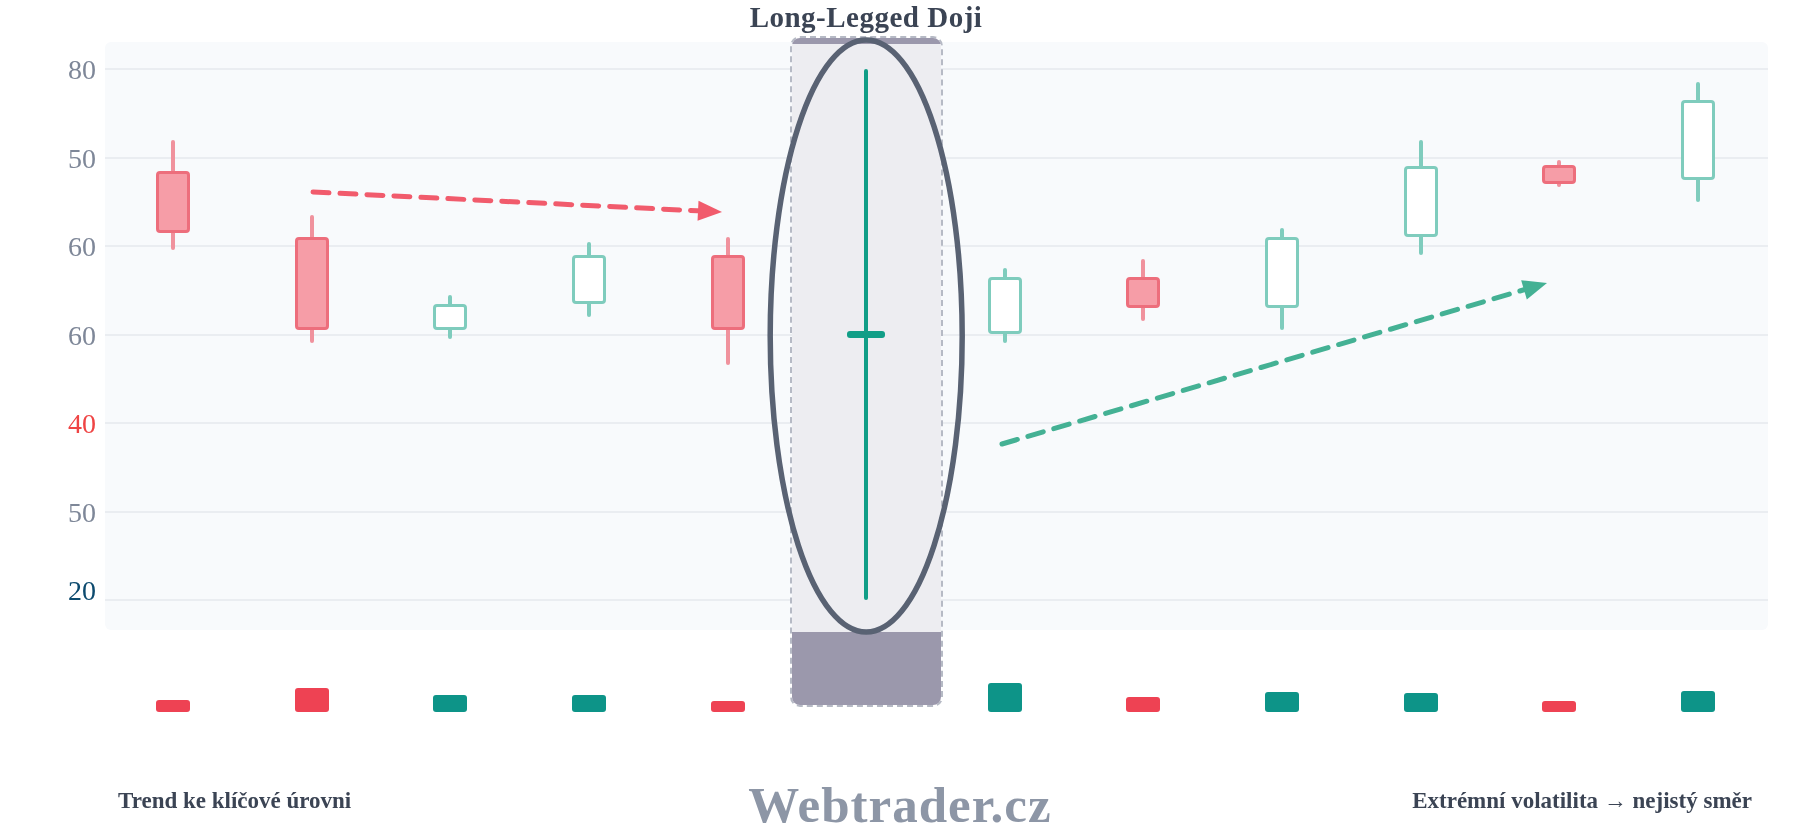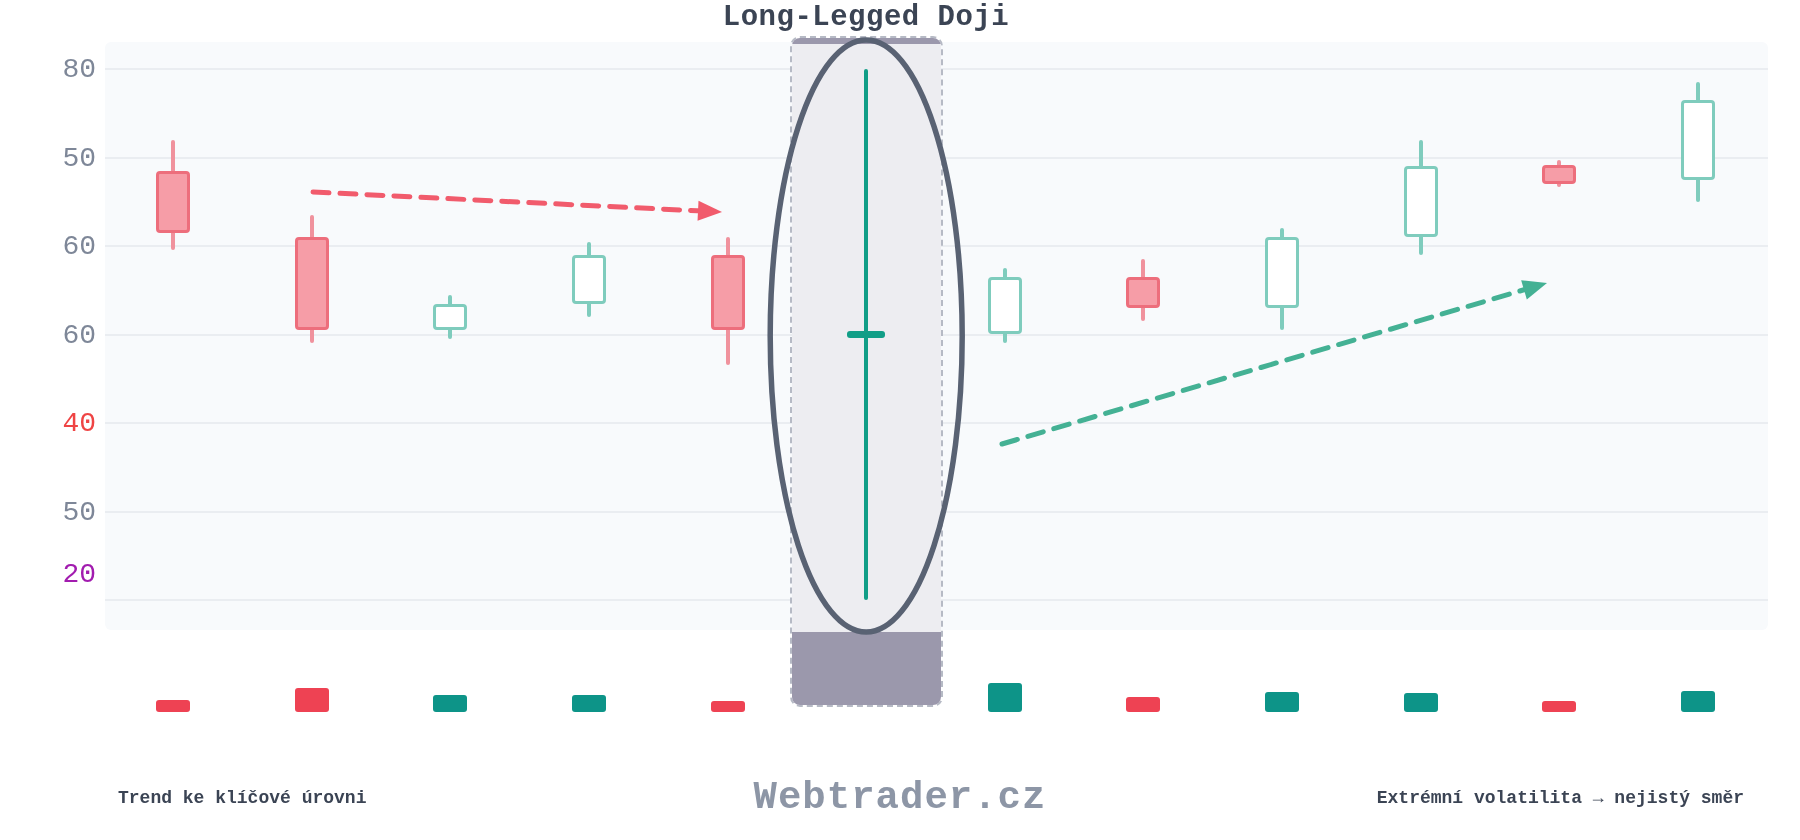--- a/index.html
+++ b/index.html
@@ -1,18 +1,18 @@
 <!DOCTYPE html>
 <html><head>
 <meta charset="utf-8">
 <style>
   html,body { margin:0; padding:0; background:#ffffff; }
   .stage {
     position:relative; width:1800px; height:840px; background:#ffffff;
-    font-family:Liberation Mono, monospace; overflow:hidden;
+    font-family:Liberation Serif, serif; overflow:hidden;
   }
   .chart-title {
     position:absolute; left:105px; top:1px; width:1522px; text-align:center;
     font-size:29px; font-weight:bold; color:#3b4454; letter-spacing:0.5px; z-index:6;
   }
   .plot {
     position:absolute; left:105px; top:42px; width:1663px; height:588px;
     background:#f8fafc; border-radius:6px; z-index:0;
   }
   .gridline { position:absolute; left:0; width:100%; height:2px; background:#eaedf1; }
@@ -27,28 +27,28 @@
   }
   .band-cap-top    { height:6px;  background:#9b98ac; }
   .band-mid        { height:588px; background:#ededf1; }
   .band-cap-bottom { height:77px; background:#9b98ac; }
   .layer { position:absolute; left:0; top:0; width:1800px; height:840px; z-index:2; }
   .wick  { position:absolute; border-radius:2px; }
   .body  { position:absolute; box-sizing:border-box; border-radius:4px; }
   .vol   { position:absolute; border-radius:3px; }
   svg.overlay { position:absolute; left:0; top:0; z-index:4; pointer-events:none; }
   .note {
-    position:absolute; top:788px; font-size:18px; font-weight:bold;
+    position:absolute; top:788px; font-size:23px; font-weight:bold;
     color:#3b4454; z-index:6; white-space:nowrap;
   }
   .note-left  { left:118px; }
-  .note-right { right:56px; }
+  .note-right { right:48px; }
   .watermark {
     position:absolute; top:776px; left:105px; width:1590px; text-align:center;
-    font-size:39px; font-weight:bold; color:#8d96a6; letter-spacing:1px; z-index:6;
+    font-size:51px; font-weight:bold; color:#8d96a6; letter-spacing:1px; z-index:6;
   }
 </style>
 </head>
 <body>
 
 <div class="stage">
   <div class="chart-title">Long-Legged Doji</div>
 
   <div class="plot" id="plot">
       <div class="gridline" style="top: 26px; background: rgb(234, 237, 241);"></div>
@@ -59,21 +59,21 @@
       <div class="gridline" style="top: 468.5px; background: rgb(234, 237, 241);"></div>
       <div class="gridline" style="top: 557px; background: rgb(234, 237, 241);"></div>
     </div>
   <div id="yaxis">
       <div class="ytick" style="top: 54px; color: rgb(126, 135, 152);">80</div>
       <div class="ytick" style="top: 142.5px; color: rgb(126, 135, 152);">50</div>
       <div class="ytick" style="top: 231px; color: rgb(126, 135, 152);">60</div>
       <div class="ytick" style="top: 319.5px; color: rgb(126, 135, 152);">60</div>
       <div class="ytick" style="top: 408px; color: #ef4444;">40</div>
       <div class="ytick" style="top: 496.5px; color: rgb(126, 135, 152);">50</div>
-      <div class="ytick" style="top: 559px; color: #a21caf;">20</div>
+      <div class="ytick" style="top: 575px; color: #0c4a6e;">20</div>
     </div>
 
   <div class="band">
     <div class="band-cap-top"></div>
     <div class="band-mid"></div>
     <div class="band-cap-bottom"></div>
   </div>
 
   <div class="layer" id="candles">
       <div class="wick" style="left: 171px; top: 139.8px; width: 4px; height: 110.625px; background: rgb(240, 146, 157);"></div>

